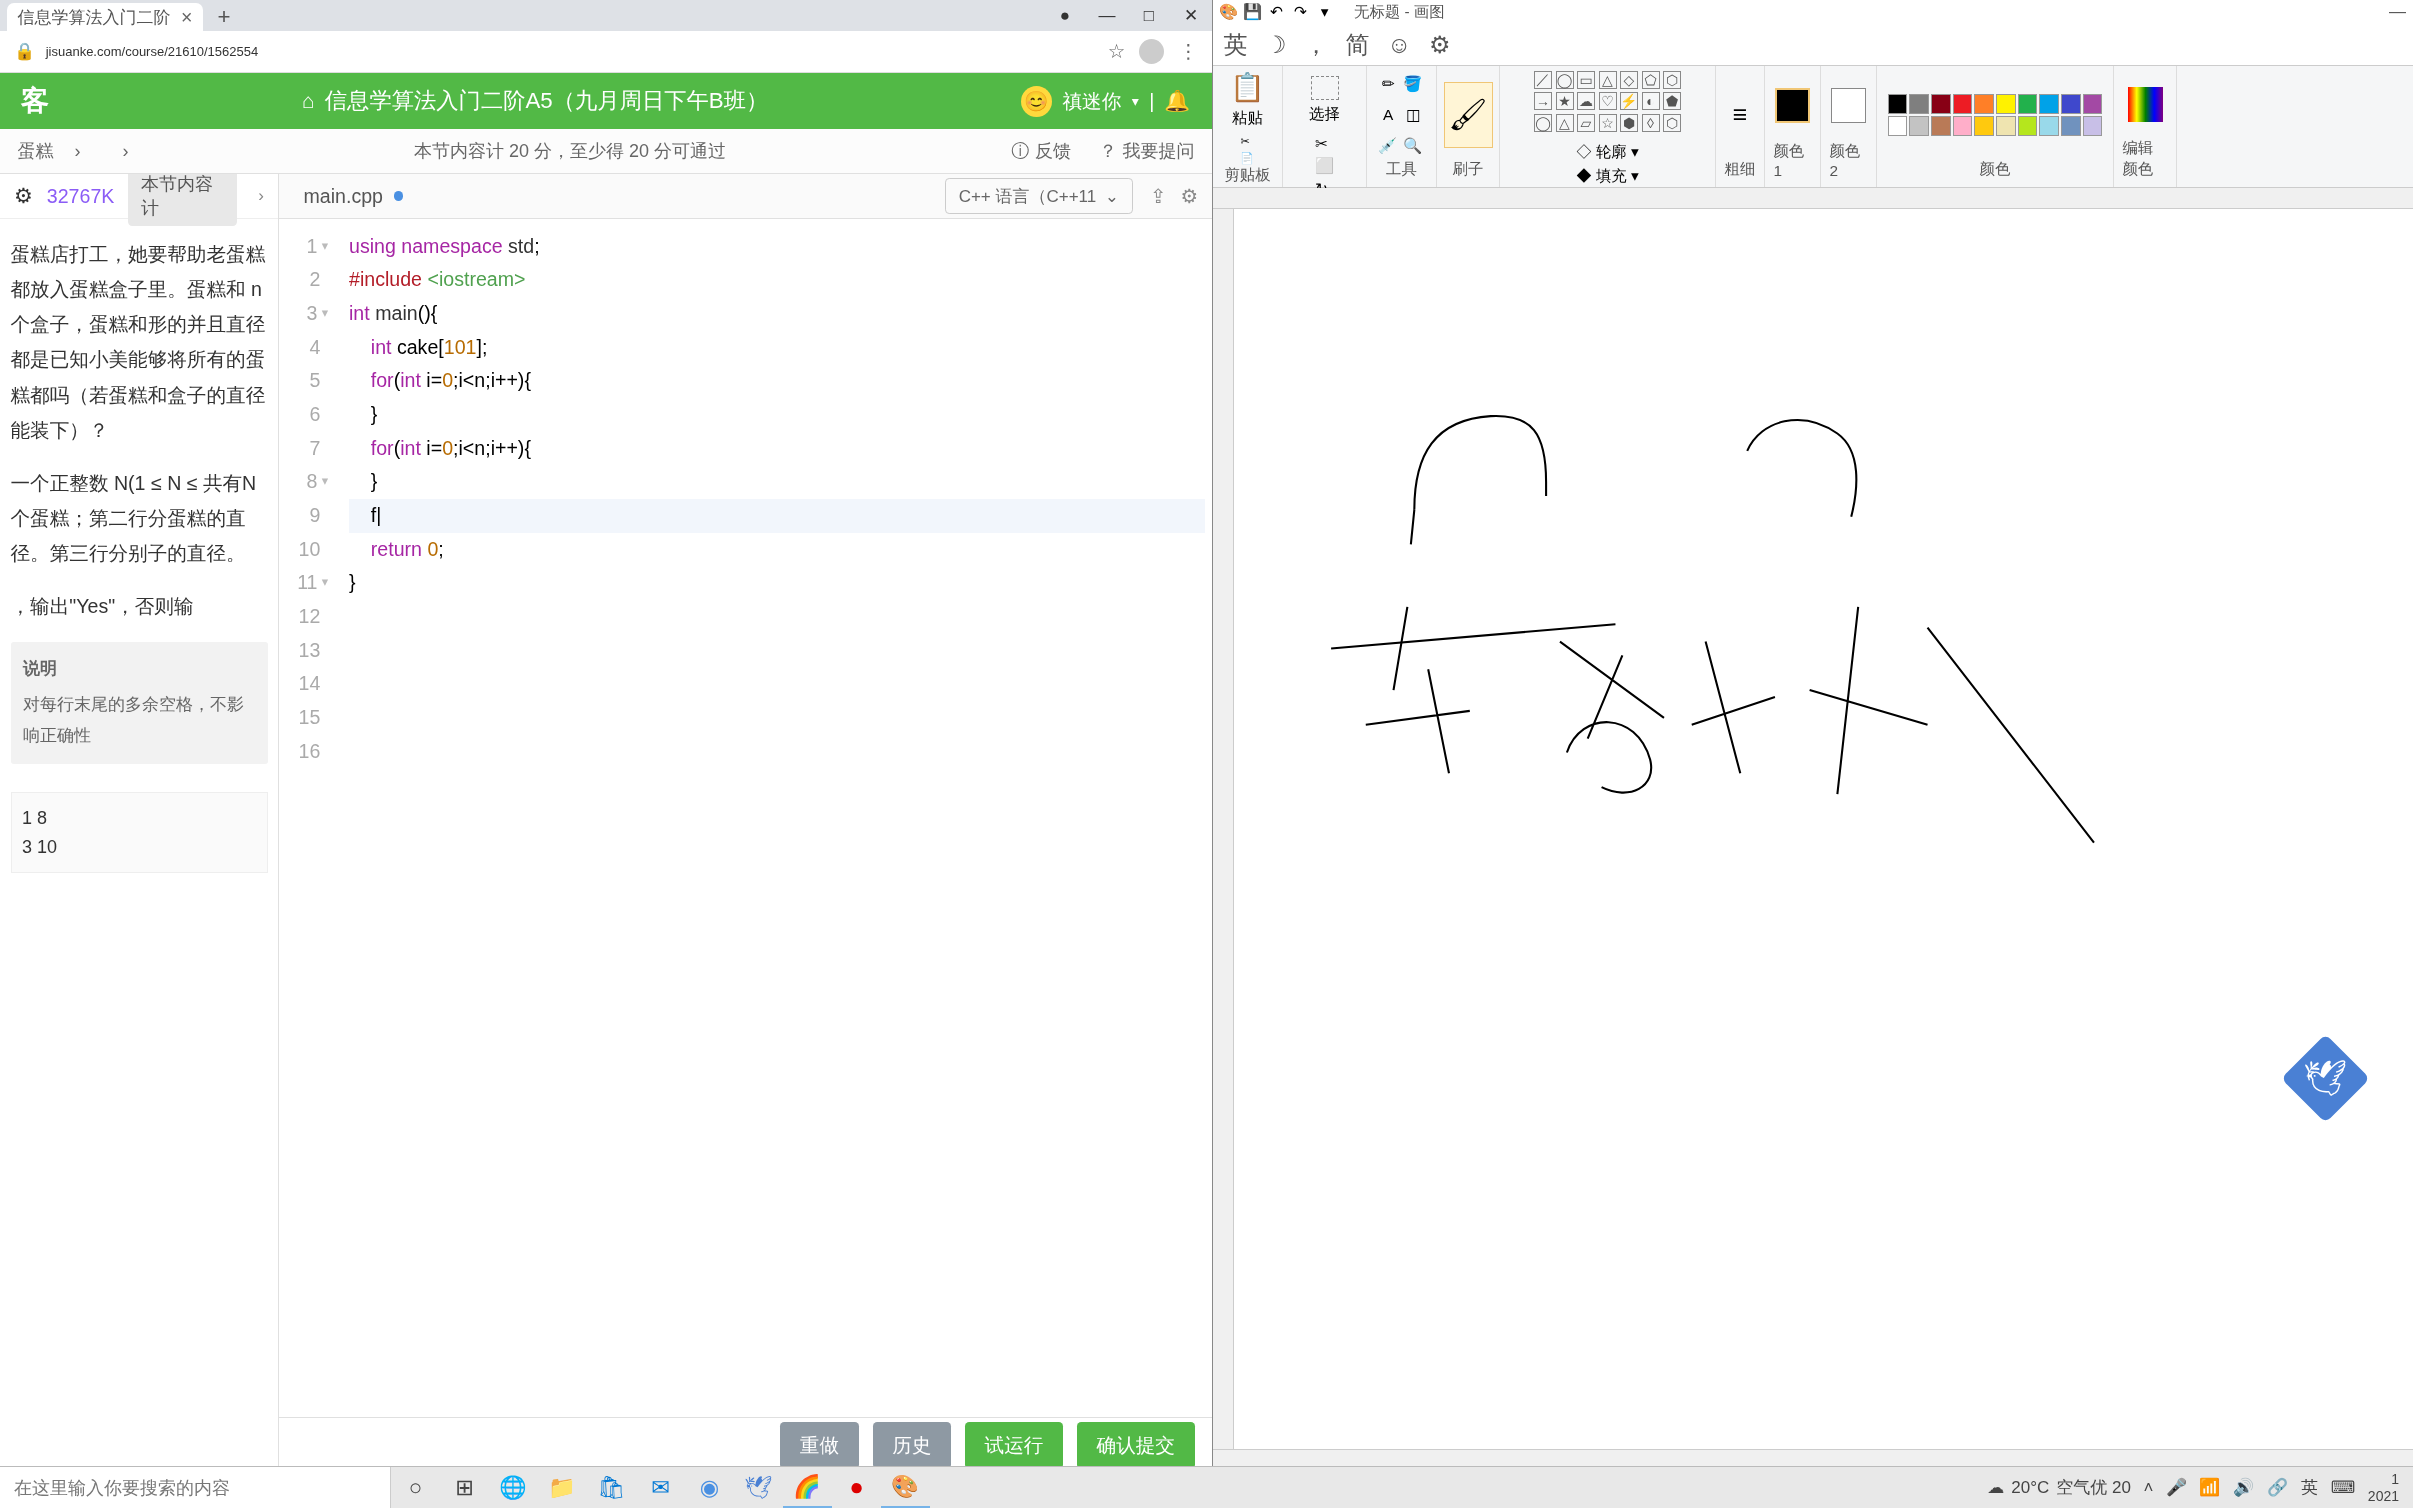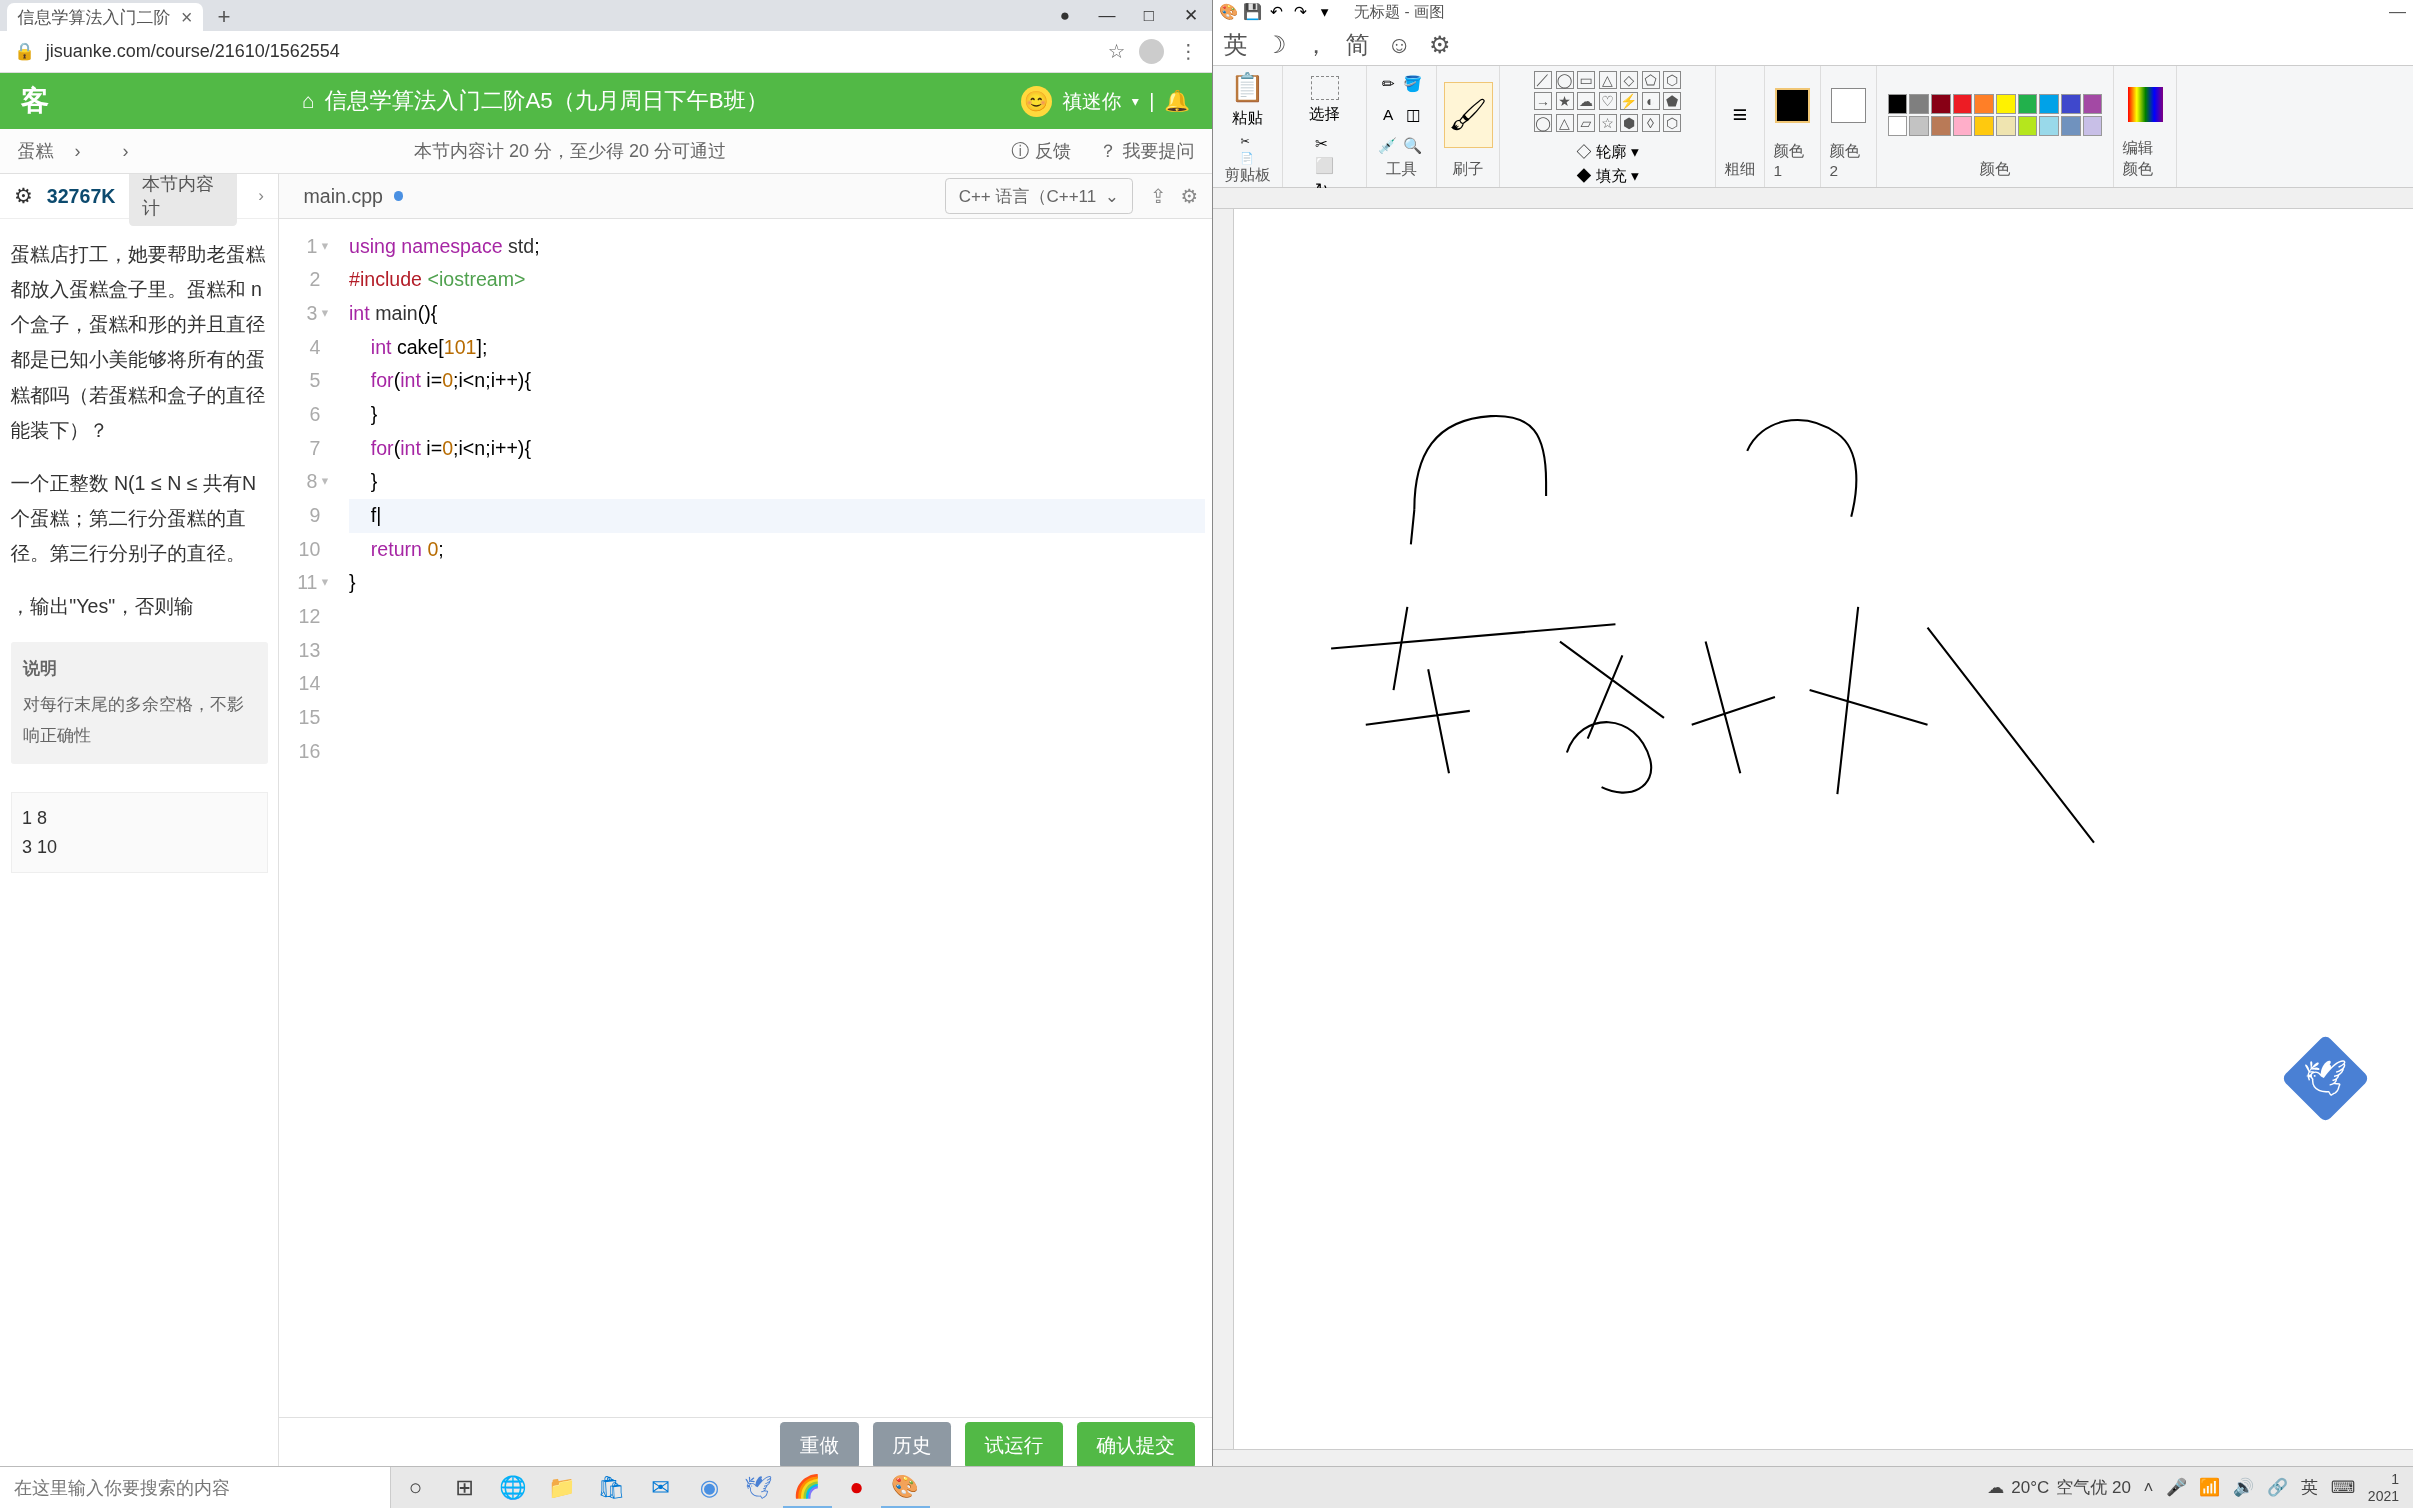--- a/index.html
+++ b/index.html
@@ -10,21 +10,21 @@
 
 
 .chrome-titlebar{height:31px;background:#dee1e6;display:flex;align-items:flex-end;position:relative}
 .chrome-tab{height:28px;background:#fff;border-radius:7px 7px 0 0;display:flex;align-items:center;padding:0 10.5px;margin-left:7px;width:196px;font-size:17px;color:#555}
 .tab-close{margin-left:auto;color:#666;font-size:19.6px;cursor:pointer}
 .new-tab{width:28px;height:28px;display:flex;align-items:center;justify-content:center;font-size:22.3px;color:#555;margin-left:7px}
 .win-controls{position:absolute;right:0;top:0;display:flex;height:31px}
 .win-btn{width:42px;display:flex;align-items:center;justify-content:center;font-size:17px;color:#333}
 .chrome-addr{height:42px;background:#fff;display:flex;align-items:center;padding:0 14px;border-bottom:0.7px solid #ddd}
 .addr-lock{color:#666;font-size:17px;margin-right:10.5px}
-.addr-url{flex:1;font-size:18px;color:#333}
+.addr-url{flex:1;font-size:13px;color:#333}
 .addr-icons{display:flex;gap:14px;align-items:center;font-size:19.6px;color:#666}
 .avatar-circle{width:25px;height:25px;border-radius:50%;background:#ccc}
 
 
 .site-header{height:56px;background:#52b946;display:flex;align-items:center;color:#fff;padding:0 21px}
 .site-logo{font-size:28px;font-weight:bold}
 .site-title{margin-left:auto;margin-right:auto;display:flex;align-items:center;gap:10.5px;font-size:22.3px}
 .home-icon{font-size:21px}
 .user-area{display:flex;align-items:center;gap:10.5px;font-size:19.6px}
 .user-ava{width:31px;height:31px;border-radius:50%;background:#ffd93d;display:flex;align-items:center;justify-content:center;font-size:19.6px}
@@ -36,21 +36,21 @@
 .sub-nav{display:flex;align-items:center;gap:21px}
 .sub-center{margin-left:auto;margin-right:auto}
 .sub-right{display:flex;gap:28px;align-items:center}
 .icon-circle{display:inline-flex;align-items:center;gap:5.6px}
 
 
 .content{flex:1;display:flex;overflow:hidden}
 .problem-col{width:279px;border-right:0.7px solid #e0e0e0;display:flex;flex-direction:column;background:#fff;overflow:hidden}
 .problem-head{height:45px;display:flex;align-items:center;padding:0 14px;gap:14px;border-bottom:0.7px solid #eee}
 .gear{font-size:21px;color:#333}
-.mem{font-size:19.6px;font-weight:bold;color:#0c4a6e}
+.mem{font-size:19.6px;font-weight:normal;color:#8b5cf6}
 .toggle-view{background:#e8e8e8;padding:5.6px 12.6px;border-radius:4.2px;font-size:18px;color:#555}
 .toggle-arrow{font-size:17px;color:#888;margin-left:7px}
 .problem-body{flex:1;padding:17.5px 10.5px;font-size:19.6px;line-height:1.8;color:#333;overflow:hidden}
 .problem-body p{margin-bottom:17.5px}
 .note-box{background:#f2f2f2;padding:12.6px;margin-top:10.5px;font-size:17px;color:#666;border-radius:2.8px}
 .sample-box{background:#fafafa;border:0.7px solid #eee;padding:10.5px;margin-top:28px;font-family:monospace;font-size:18px;line-height:1.6}
 
 
 .code-col{flex:1;display:flex;flex-direction:column}
 .code-tabs{height:45px;display:flex;align-items:center;padding:0 14px;border-bottom:0.7px solid #e0e0e0;background:#fafafa}

